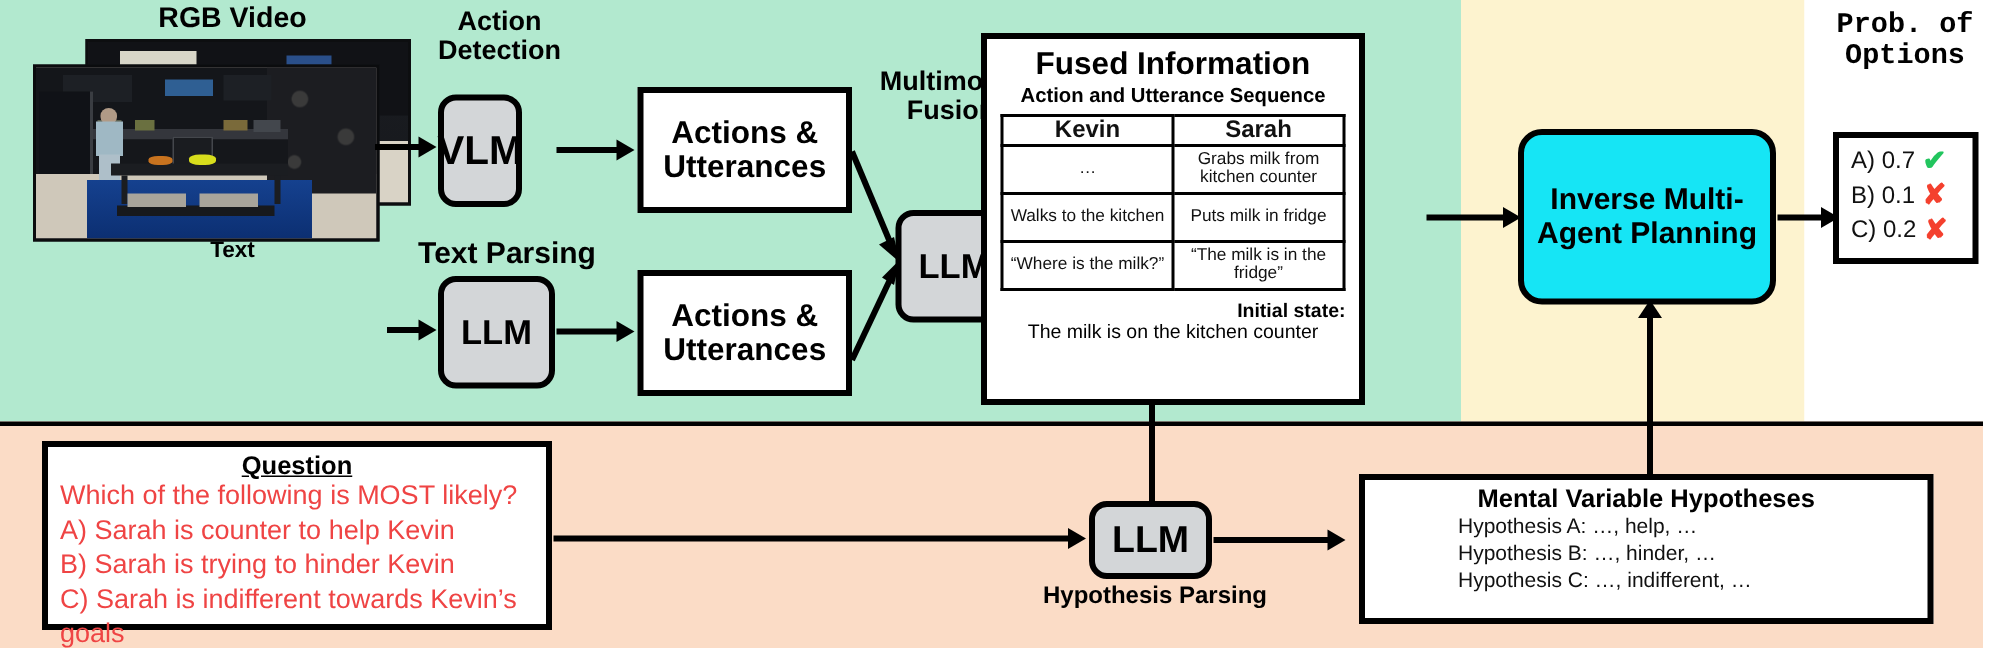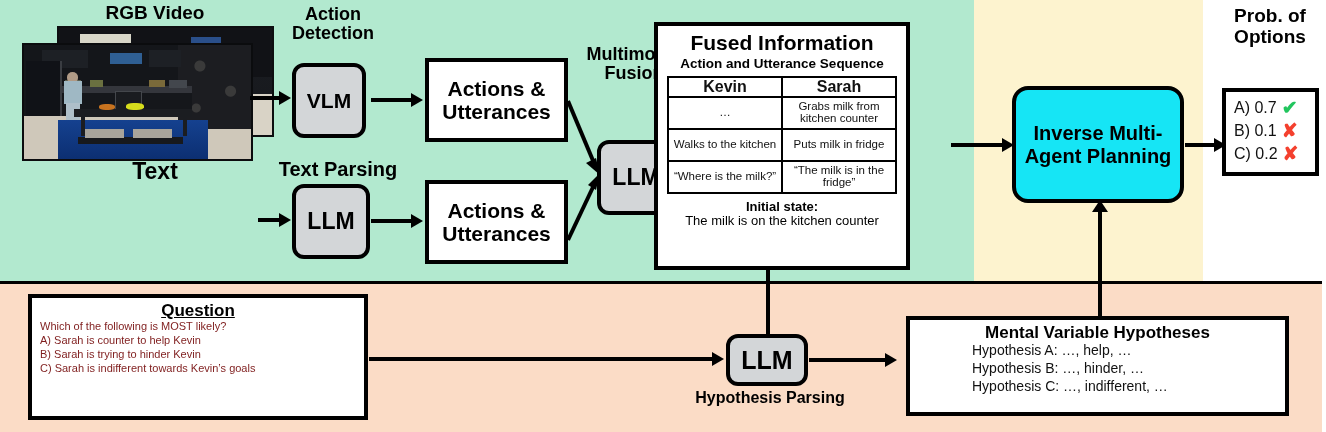--- a/index.html
+++ b/index.html
@@ -36,25 +36,25 @@
   .vback{border:2px solid #0d0e10;}
   .vfront{border:2px solid #0b0c0e;}
 
   table.seq{border-collapse:collapse;width:100%;table-layout:fixed;}
   table.seq td,table.seq th{border:2px solid #000;padding:1px 2px;text-align:center;
        font-size:11.5px;line-height:1.04;color:#111;font-weight:normal;}
   table.seq th{font-weight:bold;font-size:16px;}
 
   .ftitle{font-size:21px;font-weight:bold;text-align:center;line-height:1;}
   .fsub{font-size:13.5px;font-weight:bold;text-align:center;line-height:1;}
-  .fstate{font-size:13px;font-weight:bold;text-align:center;line-height:1.05;}
+  .fstate{font-size:13px;font-weight:bold;text-align:right;line-height:1.05;}
   .fstate2{font-size:13px;text-align:center;line-height:1.05;}
 
   .qtitle{font-size:17px;font-weight:bold;text-align:center;line-height:1;text-decoration:underline;}
-  .qline{font-size:11px;line-height:1.28;color:#7f1d1d;}
+  .qline{font-size:18px;line-height:1.28;color:#ef4444;}
 
   .mtitle{font-size:17px;font-weight:bold;text-align:center;line-height:1;}
   .mline{font-size:14px;line-height:1.3;color:#111;}
 
   .optrow{display:flex;align-items:center;font-size:16px;color:#111;line-height:1;}
   .mark{font-size:19px;font-weight:bold;margin-left:5px;}
 </style>
 </head>
 <body>
 
@@ -118,28 +118,28 @@
 
     <div style="position:absolute;left:24%;top:81%;width:46%;height:6%;background:#17191d;"></div>
     <div style="position:absolute;left:27%;top:74%;width:17%;height:8%;background:#a8a49b;"></div>
     <div style="position:absolute;left:48%;top:74%;width:17%;height:8%;background:#a8a49b;"></div>
   </div>
 
   <div class="line" style="left:250px;top:96px;width:30px;height:4px;"></div>
   <div class="arrowhead ah-right" style="left:279px;top:91px;"></div>
 
   <div class="lbl" style="left:277px;top:5px;width:112px;font-size:18px;">Action Detection</div>
-  <div class="rbox" style="left:292px;top:63px;width:74px;height:75px;font-size:21px;">VLM</div>
+  <div class="rbox" style="left:292px;top:63px;width:56px;height:75px;font-size:27px;">VLM</div>
 
   <div class="line" style="left:371px;top:98px;width:42px;height:4px;"></div>
   <div class="arrowhead ah-right" style="left:411px;top:93px;"></div>
 
   <div class="box ctrbox" style="left:425px;top:58px;width:143px;height:84px;font-size:21px;padding:0 6px;">Actions &amp; Utterances</div>
 
-  <div class="lbl" style="left:55px;top:159px;width:200px;font-size:23px;">Text</div>
+  <div class="lbl" style="left:55px;top:159px;width:200px;font-size:15px;">Text</div>
 
   <div class="line" style="left:258px;top:218px;width:22px;height:4px;"></div>
   <div class="arrowhead ah-right" style="left:279px;top:213px;"></div>
 
   <div class="lbl" style="left:268px;top:159px;width:140px;font-size:20px;">Text Parsing</div>
   <div class="rbox" style="left:292px;top:184px;width:78px;height:75px;font-size:23px;">LLM</div>
 
   <div class="line" style="left:371px;top:219px;width:42px;height:4px;"></div>
   <div class="arrowhead ah-right" style="left:411px;top:214px;"></div>
 
@@ -192,21 +192,21 @@
   <div class="arrowhead ah-down" style="left:760px;top:342px;"></div>
 
   <div class="cyanbox" style="left:1012px;top:86px;width:172px;height:117px;font-size:20px;padding:0 8px;">Inverse Multi-Agent Planning</div>
 
   <div class="line" style="left:1185px;top:143px;width:36px;height:4px;"></div>
   <div class="arrowhead ah-right" style="left:1214px;top:138px;"></div>
 
   <div class="line" style="left:1098px;top:208px;width:4px;height:114px;"></div>
   <div class="arrowhead ah-up" style="left:1092px;top:200px;"></div>
 
-  <div class="lbl" style="left:1217px;top:6px;width:106px;font-size:19px;">Prob. of Options</div>
+  <div class="lbl" style="left:1217px;top:6px;width:106px;font-size:19px;font-family:Liberation Mono, monospace;">Prob. of Options</div>
   <div class="box" style="left:1222px;top:88px;width:97px;height:88px;padding:6px 6px 0 8px;">
     <div class="optrow" style="margin-bottom:4px;">
       <span>A) 0.7</span>
       <span class="mark" style="color:#22c55e;">✔</span>
     </div>
     <div class="optrow" style="margin-bottom:4px;">
       <span>B) 0.1</span>
       <span class="mark" style="color:#f4402e;">✘</span>
     </div>
     <div class="optrow">

